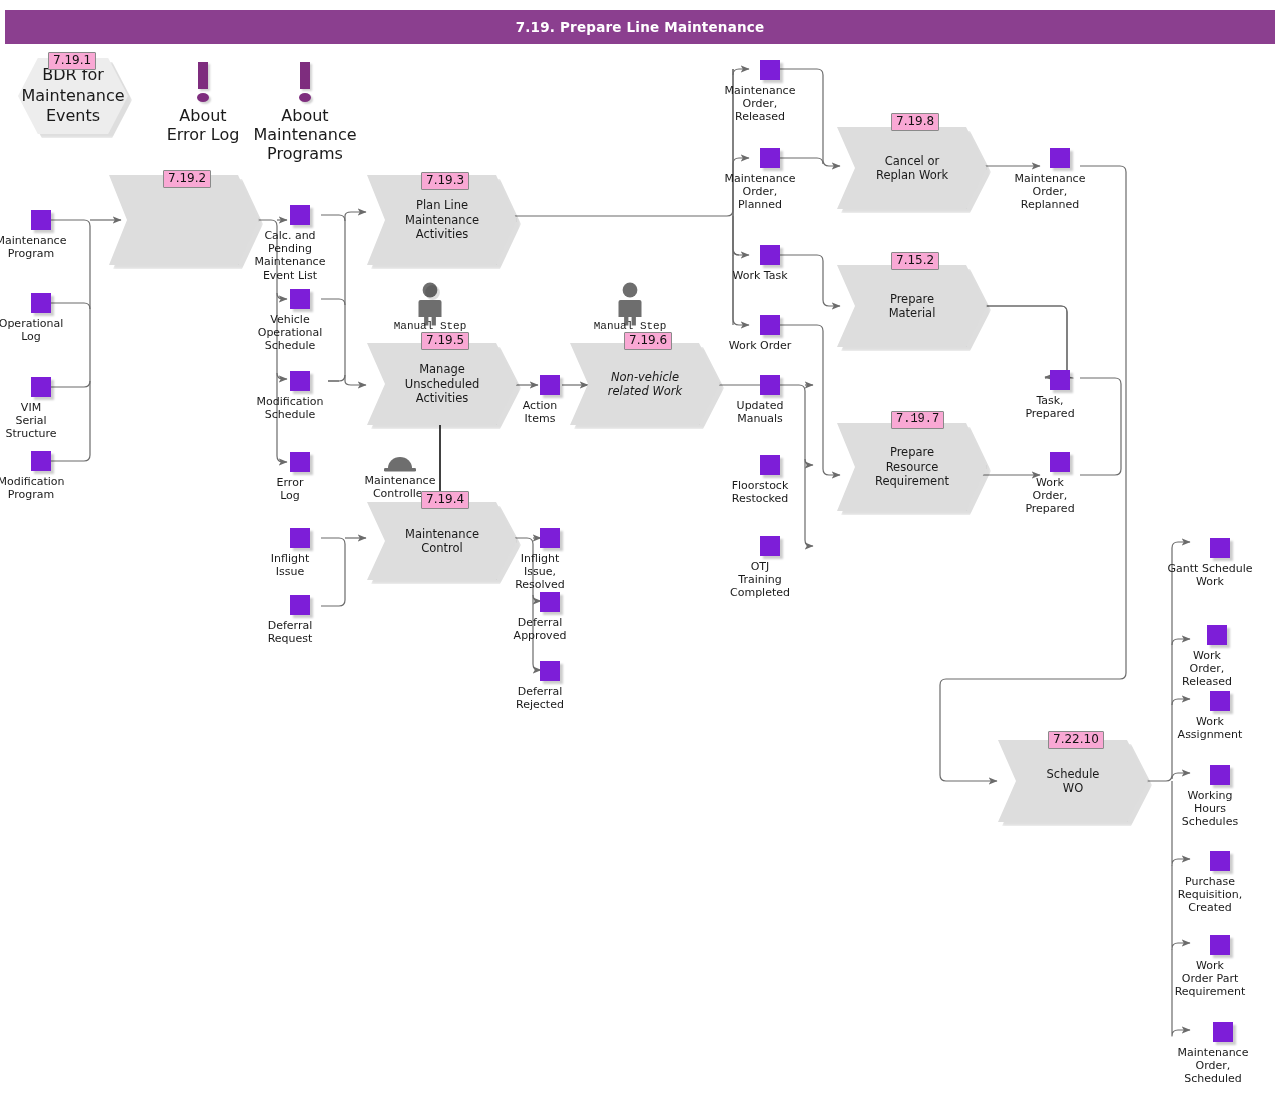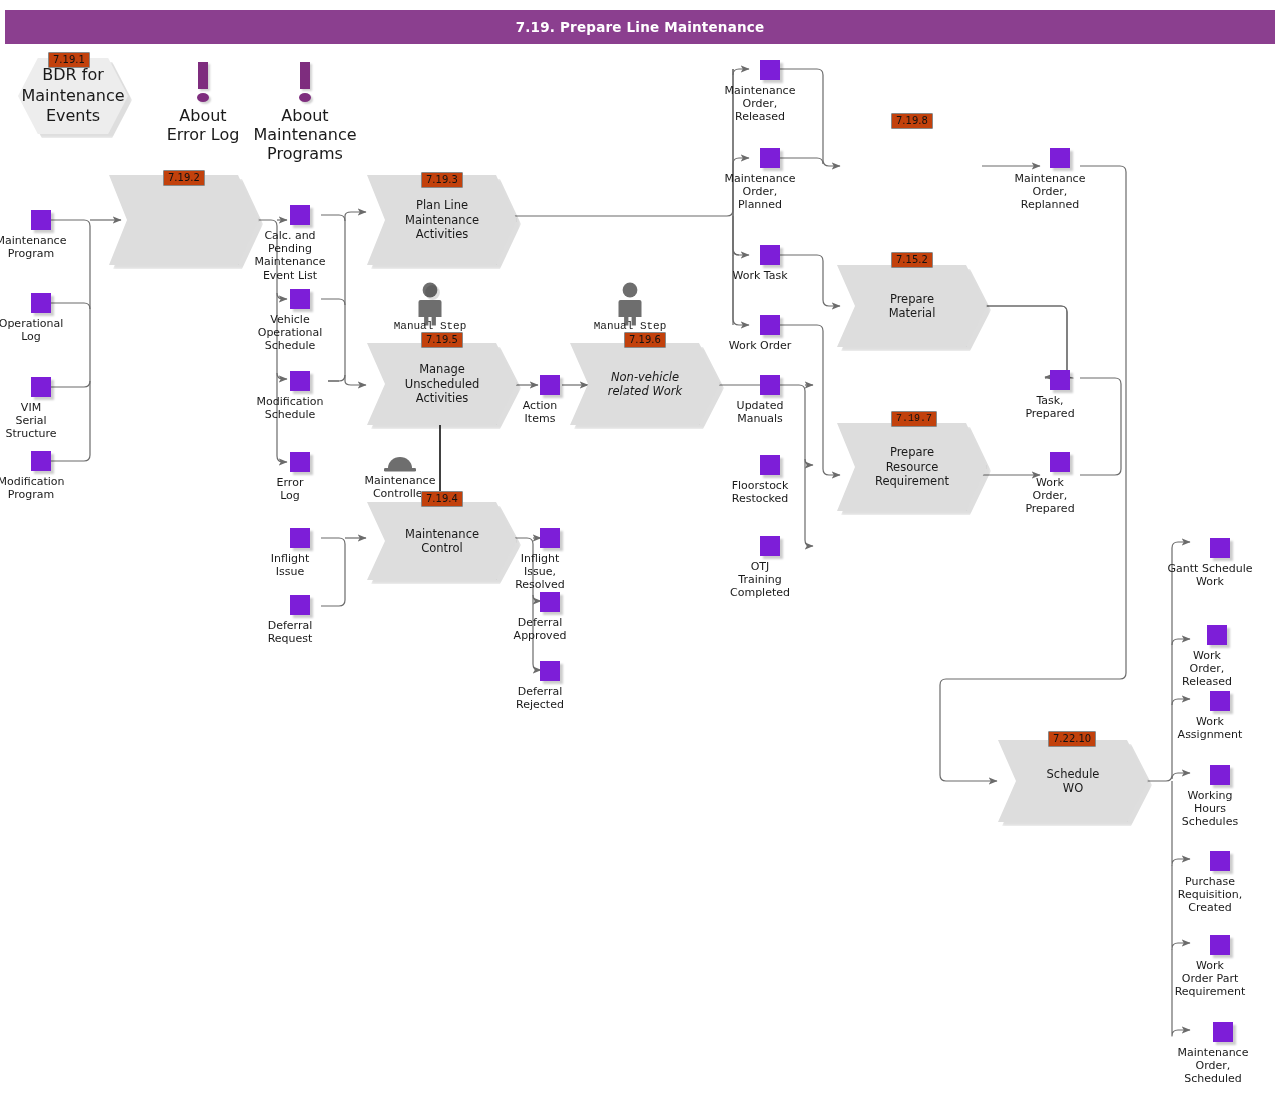--- a/index.html
+++ b/index.html
@@ -24,22 +24,22 @@
       clip-path:polygon(0 0,86% 0,100% 50%,86% 100%,0 100%,12% 50%);
       box-shadow:3px 3px 3px rgba(0,0,0,.18);}
   .proc .shadow{position:absolute;left:4px;top:4px;width:100%;height:100%;
       background:rgba(0,0,0,.13);
       -webkit-clip-path:polygon(0 0,86% 0,100% 50%,86% 100%,0 100%,12% 50%);
       clip-path:polygon(0 0,86% 0,100% 50%,86% 100%,0 100%,12% 50%);
       filter:blur(1.5px);}
   .proc .lbl{position:absolute;left:14%;top:0;width:72%;height:100%;
       display:flex;align-items:center;justify-content:center;text-align:center;
       font-size:11.5px;color:#1a1a1a;line-height:1.25;z-index:3;}
-  .tag{position:absolute;background:#c2410c;border:1px solid #8a8a8a;
-       font-size:10px;color:#111;padding:1px 4px 1px 4px;line-height:1.15;
+  .tag{position:absolute;background:#f9a8d4;border:1px solid #8a8a8a;
+       font-size:12px;color:#111;padding:1px 4px 1px 4px;line-height:1.15;
        white-space:nowrap;z-index:6;border-radius:1px;}
 
   
   .hexwrap{position:absolute;}
   .hexwrap .hshape{position:absolute;left:0;top:0;width:100%;height:100%;
       background:#ededed;
       -webkit-clip-path:polygon(18% 0,82% 0,100% 50%,82% 100%,18% 100%,0 50%);
       clip-path:polygon(18% 0,82% 0,100% 50%,82% 100%,18% 100%,0 50%);}
   .hexwrap .hshadow{position:absolute;left:4px;top:4px;width:100%;height:100%;
       background:rgba(0,0,0,.13);
@@ -210,20 +210,25 @@
   </div>
   <div class="tag" style="left:624px;top:332px;">7.19.6</div>
 
   <div class="proc" style="left:367px;top:502px;width:150px;height:78px;">
     <div class="shadow"></div>
     <div class="shape"></div>
     <div class="lbl">Maintenance<br>Control</div>
   </div>
   <div class="tag" style="left:421px;top:491px;">7.19.4</div>
 
+  <div class="proc" style="left:837px;top:127px;width:150px;height:82px;">
+    <div class="shadow"></div>
+    <div class="shape"></div>
+    <div class="lbl">Cancel or<br>Replan Work</div>
+  </div>
   <div class="tag" style="left:891px;top:113px;">7.19.8</div>
 
   <div class="proc" style="left:837px;top:265px;width:150px;height:82px;">
     <div class="shadow"></div>
     <div class="shape"></div>
     <div class="lbl">Prepare<br>Material</div>
   </div>
   <div class="tag" style="left:891px;top:252px;">7.15.2</div>
 
   <div class="proc" style="left:837px;top:423px;width:150px;height:88px;">

